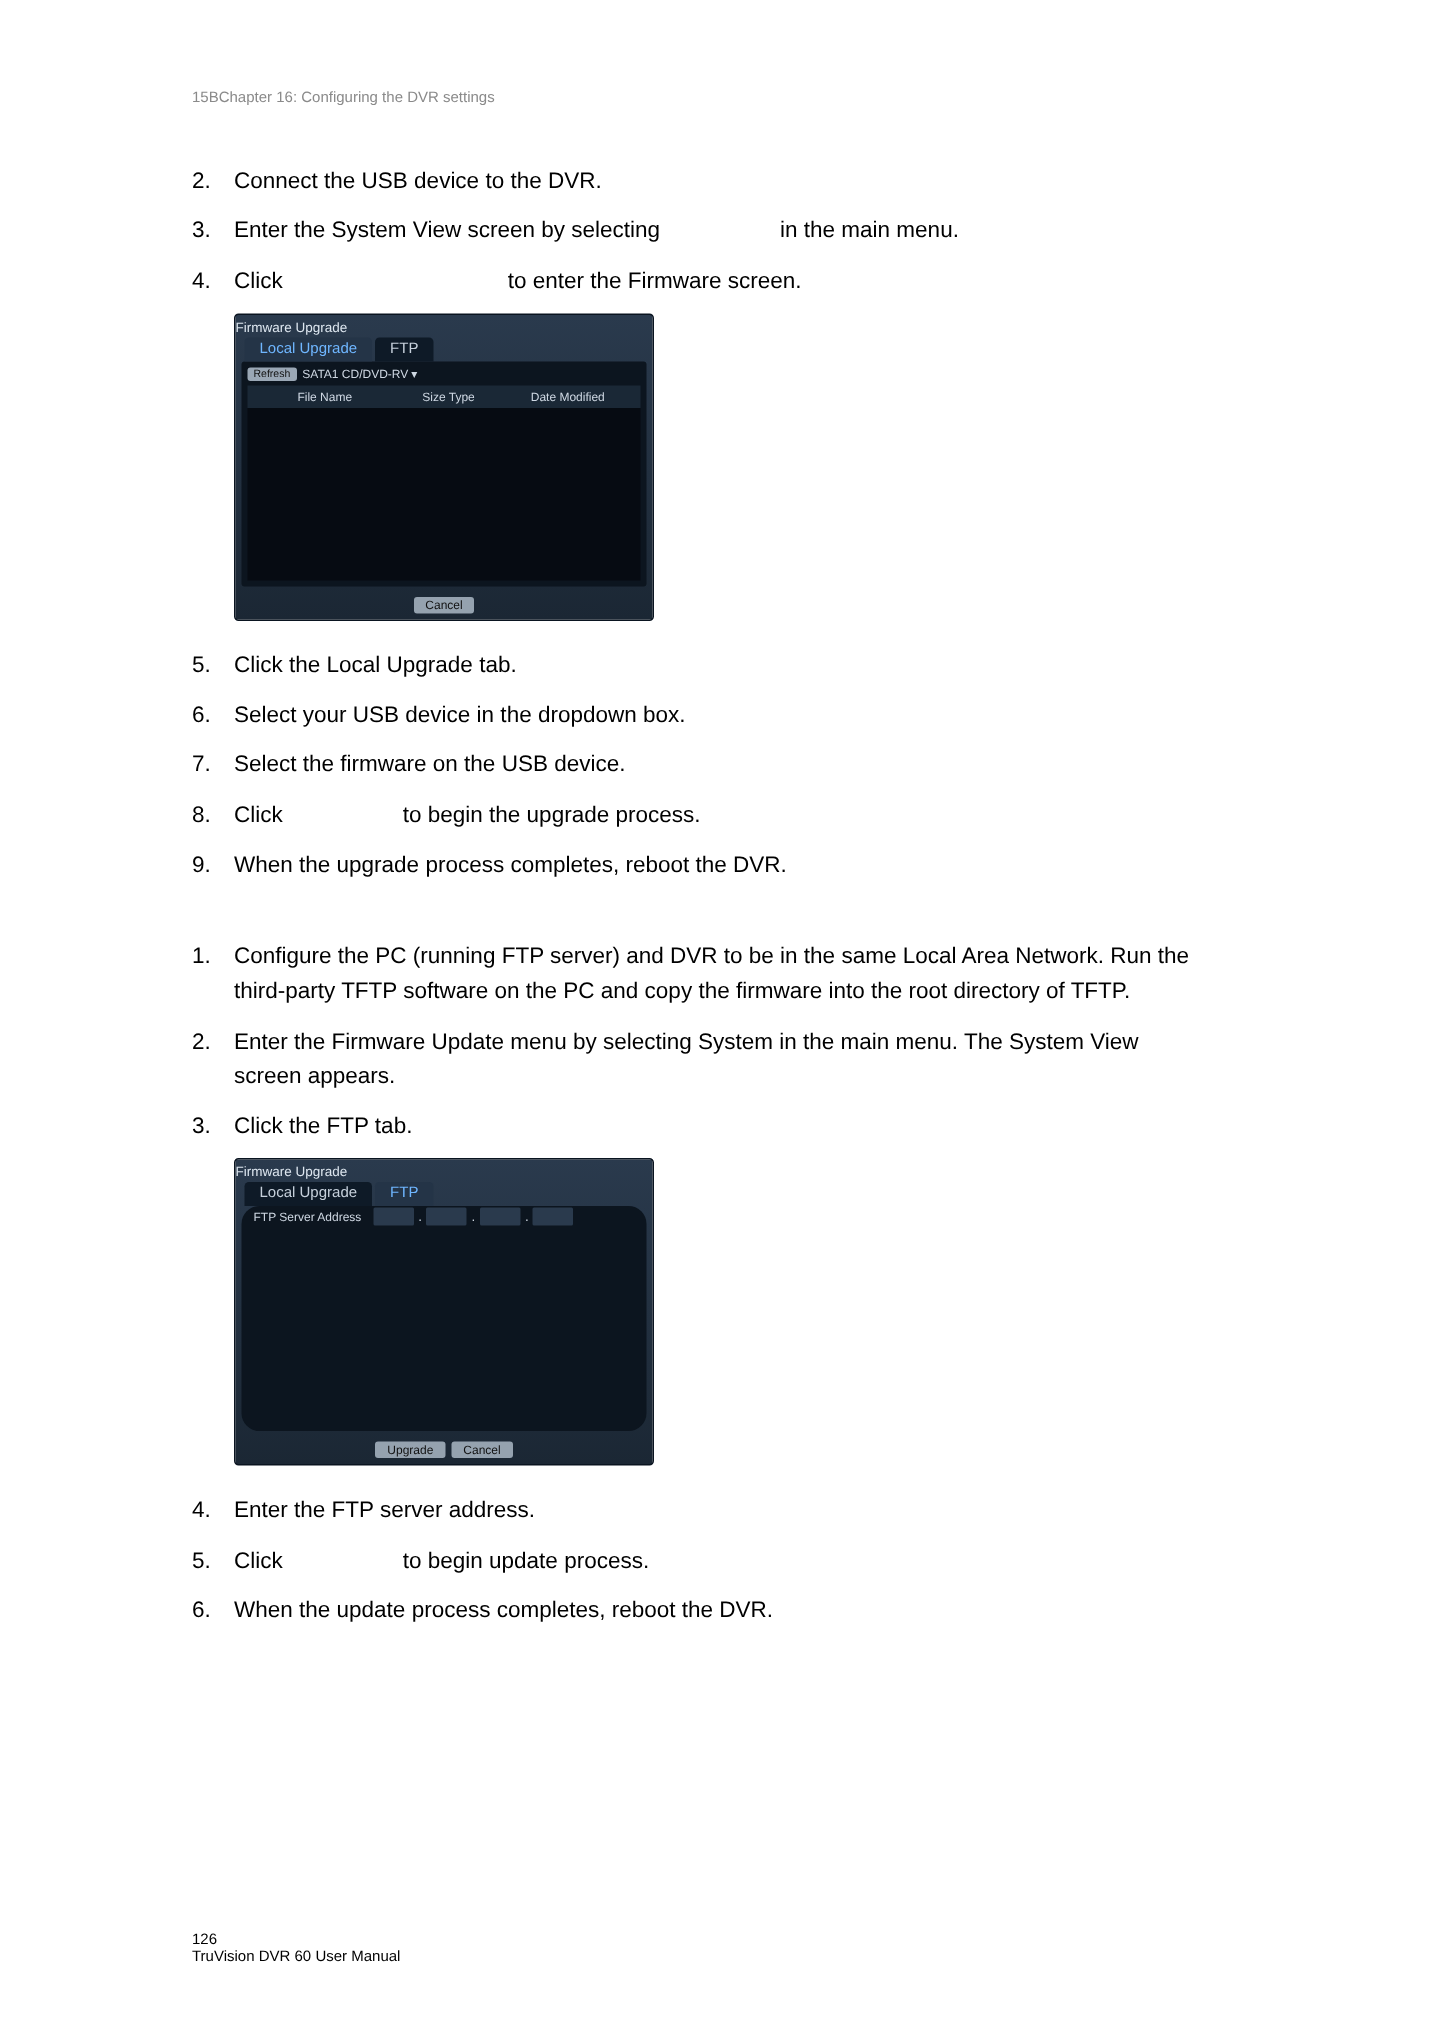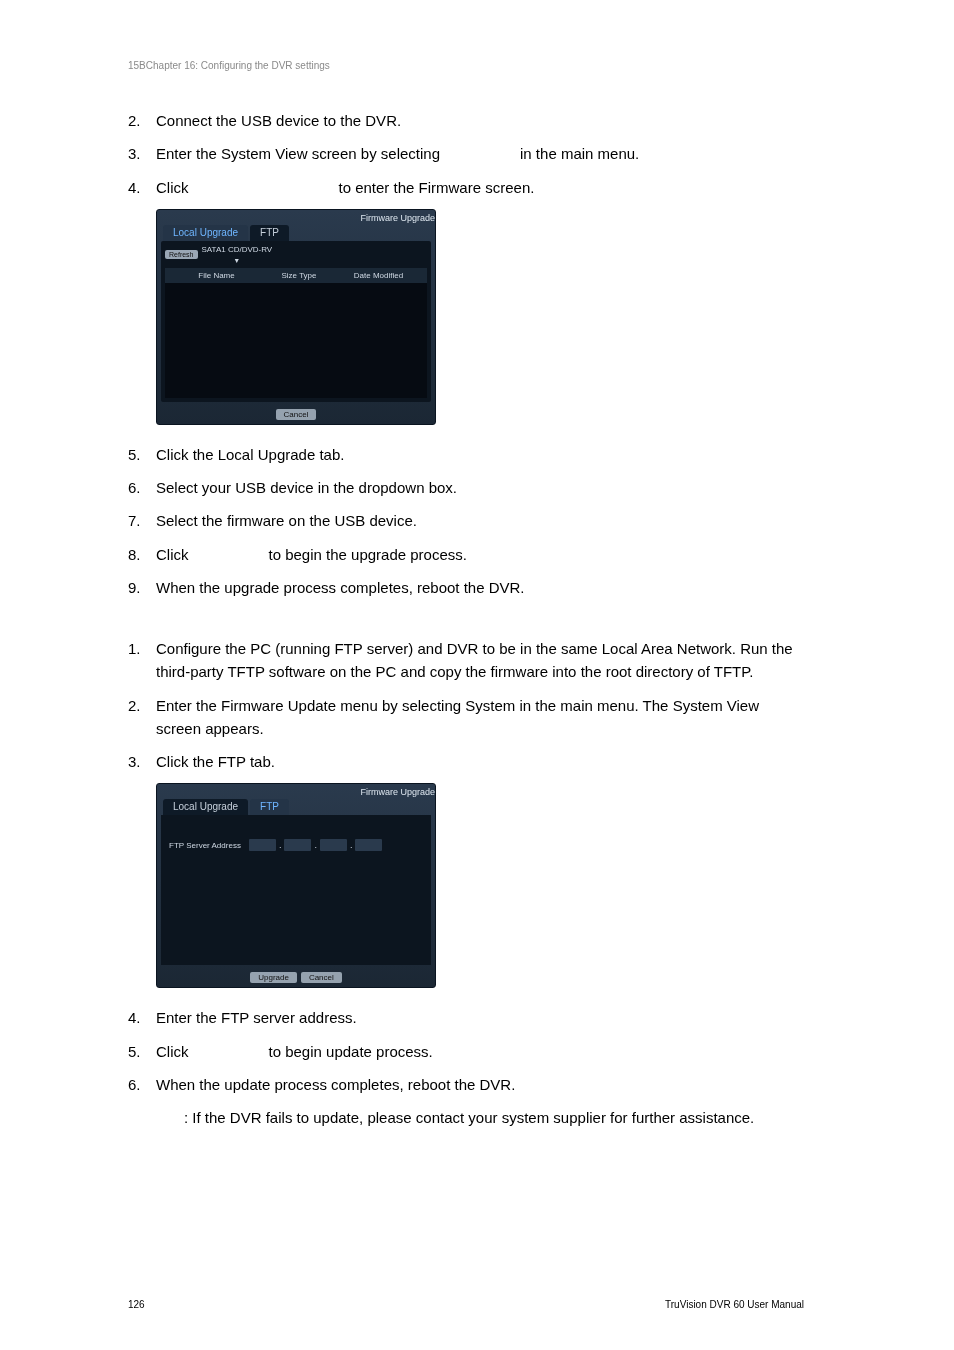--- a/index.html
+++ b/index.html
@@ -41,21 +41,21 @@
   .fw-panel {
     width: 280px;
     background: linear-gradient(#2a3a4d, #1b2734);
     border: 1px solid #0a1420;
     border-radius: 3px;
     font-family: Arial, sans-serif;
     color: #cfd8e3;
     font-size: 9px;
   }
   .fw-title {
-    text-align: right;
+    text-align: left;
     padding: 3px 0 2px;
     color: #dde6ef;
     font-size: 9px;
   }
   .fw-tabs {
     display: flex;
     padding: 0 6px;
     gap: 2px;
   }
   .fw-tab {
@@ -89,21 +89,20 @@
     font-size: 7px;
     padding: 1px 4px;
     border-radius: 2px;
   }
   .fw-dropdown {
     color: #cfd8e3;
     font-size: 8px;
     display: flex;
     align-items: center;
     gap: 2px;
-    flex-direction: column;
   }
   .fw-table-head {
     display: flex;
     background: #1a2836;
     font-size: 8px;
     padding: 3px 4px;
     color: #cfd8e3;
     text-align: center;
   }
   .fw-col1 { flex: 0 0 95px; }
@@ -123,22 +122,22 @@
     background: #95a2af;
     color: #111;
     font-size: 8px;
     padding: 1px 8px;
     border-radius: 2px;
   }
   
   .fw2-body {
     background: #0c151f;
     margin: 0 4px 4px;
-    border-radius: 0;
-    padding: 24px 8px 4px;
+    border-radius: 12px;
+    padding: 1px 8px 4px;
     min-height: 150px;
   }
   .fw2-row {
     display: flex;
     align-items: center;
     gap: 8px;
     font-size: 8px;
     color: #cfd8e3;
   }
   .fw2-ip {
@@ -161,20 +160,21 @@
   }
   .page-footer {
     position: absolute;
     bottom: 40px;
     left: 128px;
     right: 128px;
     display: flex;
     justify-content: space-between;
     font-size: 10px;
     color: #000;
+    flex-direction: column;
   }
 </style>
 </head>
 <body>
 
 <div class="page">
   <div class="chapter-header">15BChapter 16: Configuring the DVR settings</div>
 
   <div class="ol-item">
     <div class="ol-num">2.</div>
@@ -293,21 +293,18 @@
     <div class="ol-num">5.</div>
     <div class="ol-text">
       <span>Click</span><span class="gap-word2"></span><span>to begin update process.</span>
     </div>
   </div>
   <div class="ol-item">
     <div class="ol-num">6.</div>
     <div class="ol-text">When the update process completes, reboot the DVR.</div>
   </div>
 
-  <div class="note-block">
-    <span>: </span><span>If the DVR fails to update, please contact your system supplier for further assistance.</span>
-  </div>
 
   <div class="page-footer">
     <span>126</span>
     <span>TruVision DVR 60 User Manual</span>
   </div>
 </div>
 
 </body></html>

